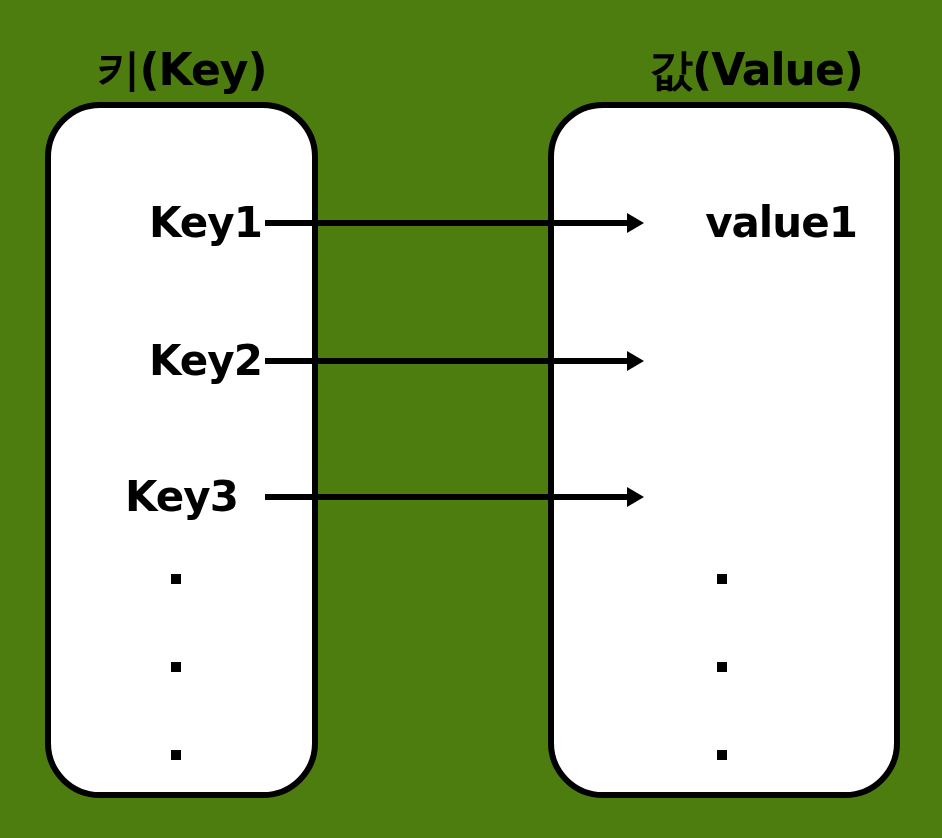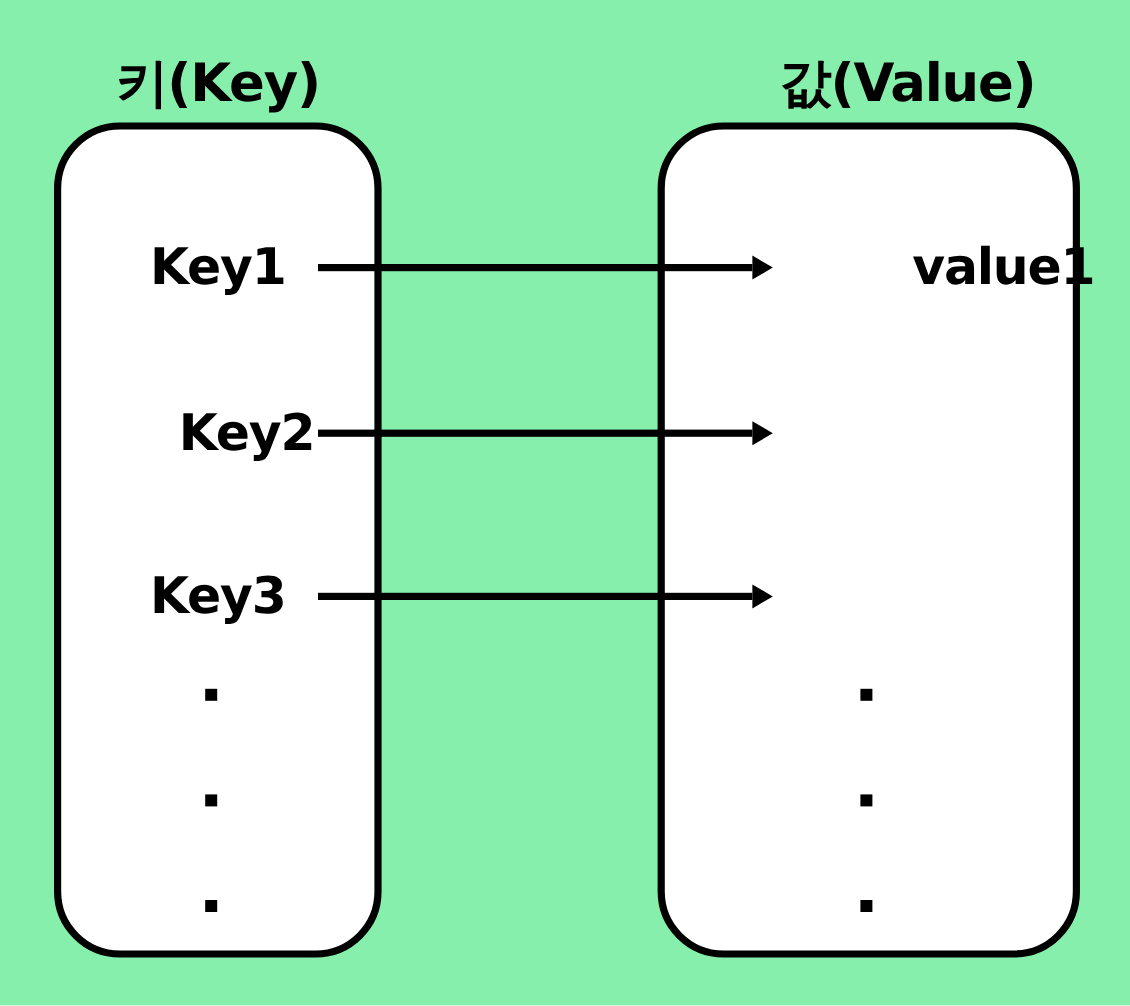--- a/index.html
+++ b/index.html
@@ -4,21 +4,21 @@
 <style>
   html, body {
     margin: 0;
     padding: 0;
     background: #ffffff;
   }
   .canvas {
     position: relative;
     width: 942px;
     height: 838px;
-    background: #86efac;
+    background: #4d7c0f;
     overflow: hidden;
     font-family: "DejaVu Sans", "Liberation Sans", sans-serif;
     color: #000000;
   }
   .col-title {
     position: absolute;
     top: 42px;
     height: 56px;
     line-height: 56px;
     text-align: center;
@@ -48,30 +48,30 @@
     width: 273px;
     height: 56px;
     line-height: 56px;
     text-align: center;
     font-size: 42px;
     font-weight: bold;
     letter-spacing: -1px;
   }
   .value-label {
     position: absolute;
-    left: 672px;
+    left: 637px;
     width: 240px;
     height: 56px;
     line-height: 56px;
-    text-align: right;
+    text-align: center;
     font-size: 42px;
     font-weight: bold;
     letter-spacing: -1px;
   }
-  .row1 .key-label, .key-label.r1, .value-label.r1 { top: 195px; }
+  .row1 .key-label, .key-label.r1, .value-label.r1 { top: 195px; margin-left: 24px; }
   .key-label.r2, .value-label.r2 { top: 333px; margin-left: 24px; }
   .key-label.r3, .value-label.r3 { top: 469px; }
 
   .arrow-shaft {
     position: absolute;
     left: 265px;
     width: 362px;
     height: 6px;
     background: #000000;
   }

